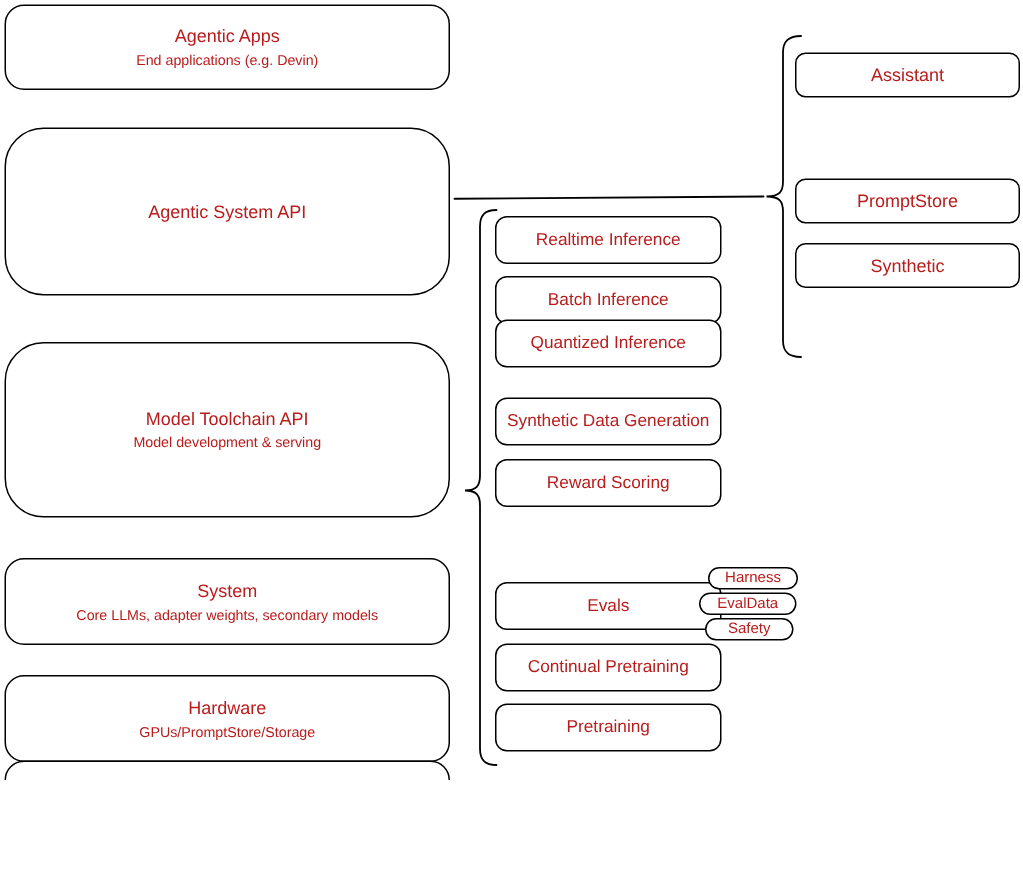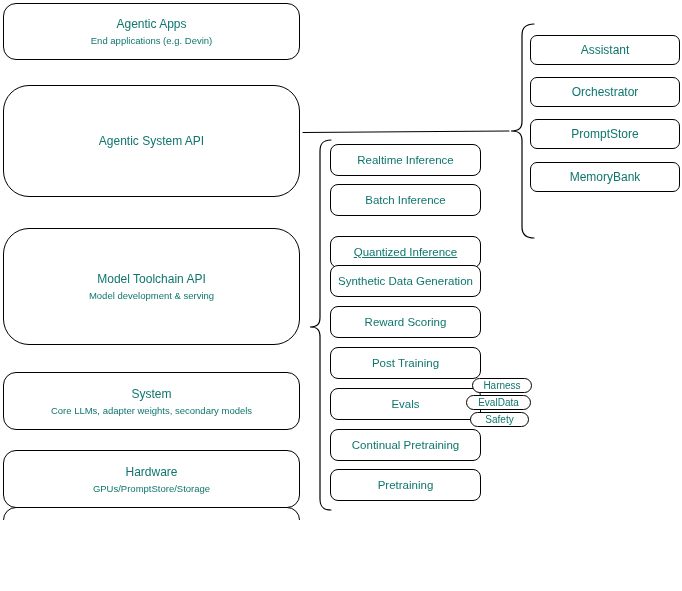--- a/index.html
+++ b/index.html
@@ -1,35 +1,35 @@
 <!DOCTYPE html>
 <html><head>
 <meta charset="utf-8">
 <style>
   html,body{margin:0;padding:0;background:#ffffff;}
   .canvas{
     position:relative;width:682px;height:520px;background:#ffffff;
-    font-family:"Liberation Sans",sans-serif;color:#0f766e;overflow:hidden;
+    font-family:"Liberation Sans",sans-serif;color:#b91c1c;overflow:hidden;
   }
   .box{
     position:absolute;background:#ffffff;border:1px solid #000000;
     box-sizing:border-box;display:flex;flex-direction:column;
     align-items:center;justify-content:center;text-align:center;z-index:1;
   }
   .lbox{left:3px;width:297px;}
   .lb0{top:3px;height:57px;border-radius:13px;}
   .lb1{top:85px;height:112px;border-radius:26px;}
   .lb2{top:228px;height:117px;border-radius:26px;}
   .lb3{top:372px;height:58px;border-radius:13px;}
   .lb4{top:450px;height:58px;border-radius:13px;}
   .lb5{top:507px;height:58px;border-radius:13px;}
   .title{font-size:12px;line-height:16px;white-space:nowrap;}
   .sub{font-size:9.5px;line-height:13px;margin-top:2px;white-space:nowrap;}
   .mbox{left:330px;width:151px;height:32px;border-radius:8px;font-size:11.5px;white-space:nowrap;}
-  .mb0{top:144px;} .mb1{top:184px;} .mb2{top:236px;text-decoration:underline;} .mb3{top:265px;}
+  .mb0{top:144px;} .mb1{top:184px;} .mb2{top:213px;} .mb3{top:265px;}
   .mb4{top:306px;} .mb5{top:347px;} .mb6{top:388px;} .mb7{top:429px;} .mb8{top:469px;}
   .rbox{left:530px;width:150px;height:30px;border-radius:7px;font-size:12px;white-space:nowrap;}
   .rb0{top:35px;} .rb1{top:77px;} .rb2{top:119px;} .rb3{top:162px;} .rb4{top:205px;}
   .pill{
     position:absolute;background:#ffffff;border:1px solid #000000;border-radius:8px;
     box-sizing:border-box;display:flex;align-items:center;justify-content:center;
     font-size:10px;line-height:10px;z-index:3;white-space:nowrap;
   }
   .pl0{left:472px;top:378px;width:60px;height:15px;}
   .pl1{left:466px;top:395px;width:65px;height:15px;}
@@ -72,23 +72,20 @@
   </div>
   <div class="box mbox mb2">
     <span>Quantized Inference</span>
   </div>
   <div class="box mbox mb3">
     <span>Synthetic Data Generation</span>
   </div>
   <div class="box mbox mb4">
     <span>Reward Scoring</span>
   </div>
-  <div class="box mbox mb5">
-    <span>Post Training</span>
-  </div>
   <div class="box mbox mb6">
     <span>Evals</span>
   </div>
   <div class="box mbox mb7">
     <span>Continual Pretraining</span>
   </div>
   <div class="box mbox mb8">
     <span>Pretraining</span>
   </div>
 
@@ -98,28 +95,25 @@
   <div class="pill pl1">
     <span>EvalData</span>
   </div>
   <div class="pill pl2">
     <span>Safety</span>
   </div>
 
   <div class="box rbox rb0">
     <span>Assistant</span>
   </div>
-  <div class="box rbox rb1">
-    <span>Orchestrator</span>
-  </div>
   <div class="box rbox rb2">
     <span>PromptStore</span>
   </div>
   <div class="box rbox rb3">
-    <span>MemoryBank</span>
+    <span>Synthetic</span>
   </div>
 
   <svg class="overlay" width="682" height="591" viewBox="0 0 682 591">
     <path d="M 303 132.5 L 509 131" stroke="#000000" stroke-width="1.2" fill="none" stroke-linecap="round"></path>
     <path d="M 331 140 C 323 140 320 143.5 320 151 L 320 317 C 320 323.5 318 327 310 327 C 318 327 320 330.5 320 337 L 320 499 C 320 506.5 323 510 331 510" stroke="#000000" stroke-width="1.2" fill="none" stroke-linecap="round"></path>
     <path d="M 534 24 C 525.5 24 522 27.5 522 35 L 522 121 C 522 127.5 520 131 511 131 C 520 131 522 134.5 522 141 L 522 227 C 522 234.5 525.5 238 534 238" stroke="#000000" stroke-width="1.2" fill="none" stroke-linecap="round"></path>
   </svg>
 
 </div>
 

